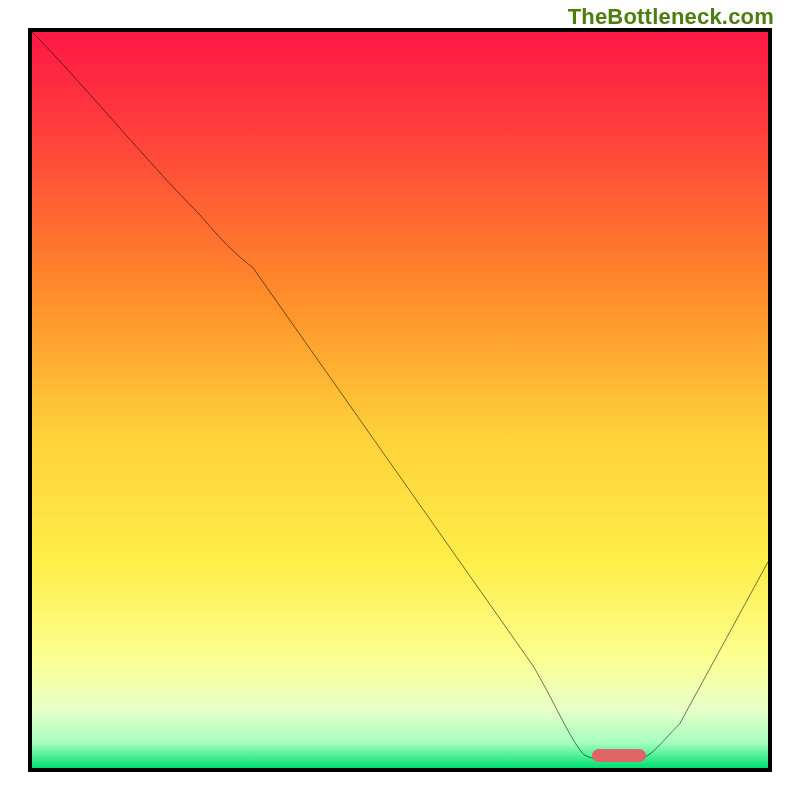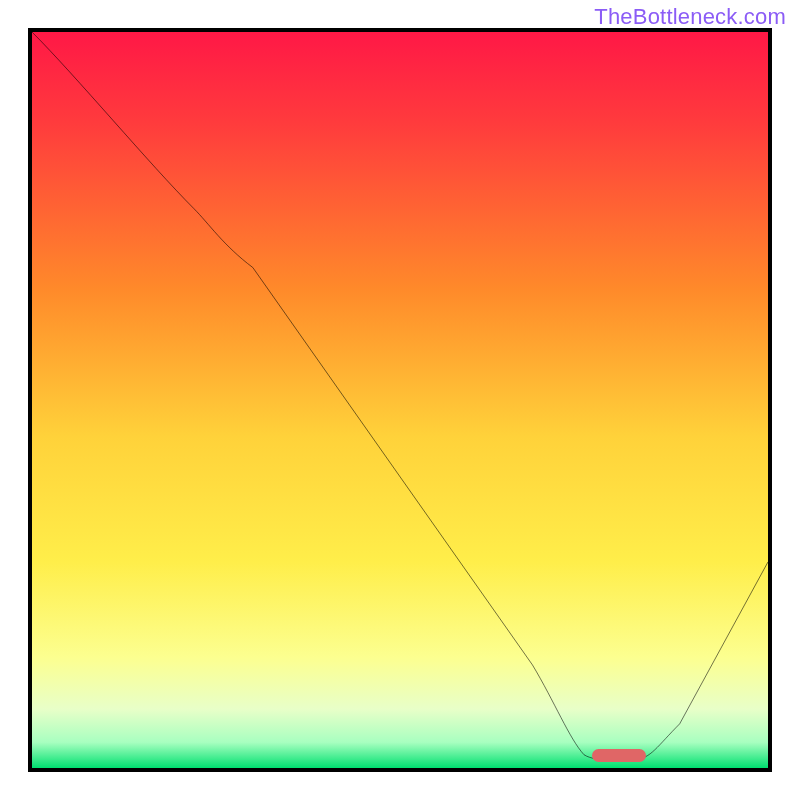--- a/index.html
+++ b/index.html
@@ -7,24 +7,25 @@
     width: 800px;
     height: 800px;
     background: #ffffff;
     position: relative;
     font-family: Arial, Helvetica, sans-serif;
     overflow: hidden;
   }
   .watermark {
     position: absolute;
     top: 4px;
-    right: 14px;
-    color: #8b5cf6;
+    right: 26px;
+    color: #4d7c0f;
     font-size: 22px;
     letter-spacing: 0.2px;
+    font-weight: bold;
   }
   .plot-area {
     position: absolute;
     left: 28px;
     top: 28px;
     width: 744px;
     height: 744px;
     border: 4px solid #000;
   }
   .gradient {

